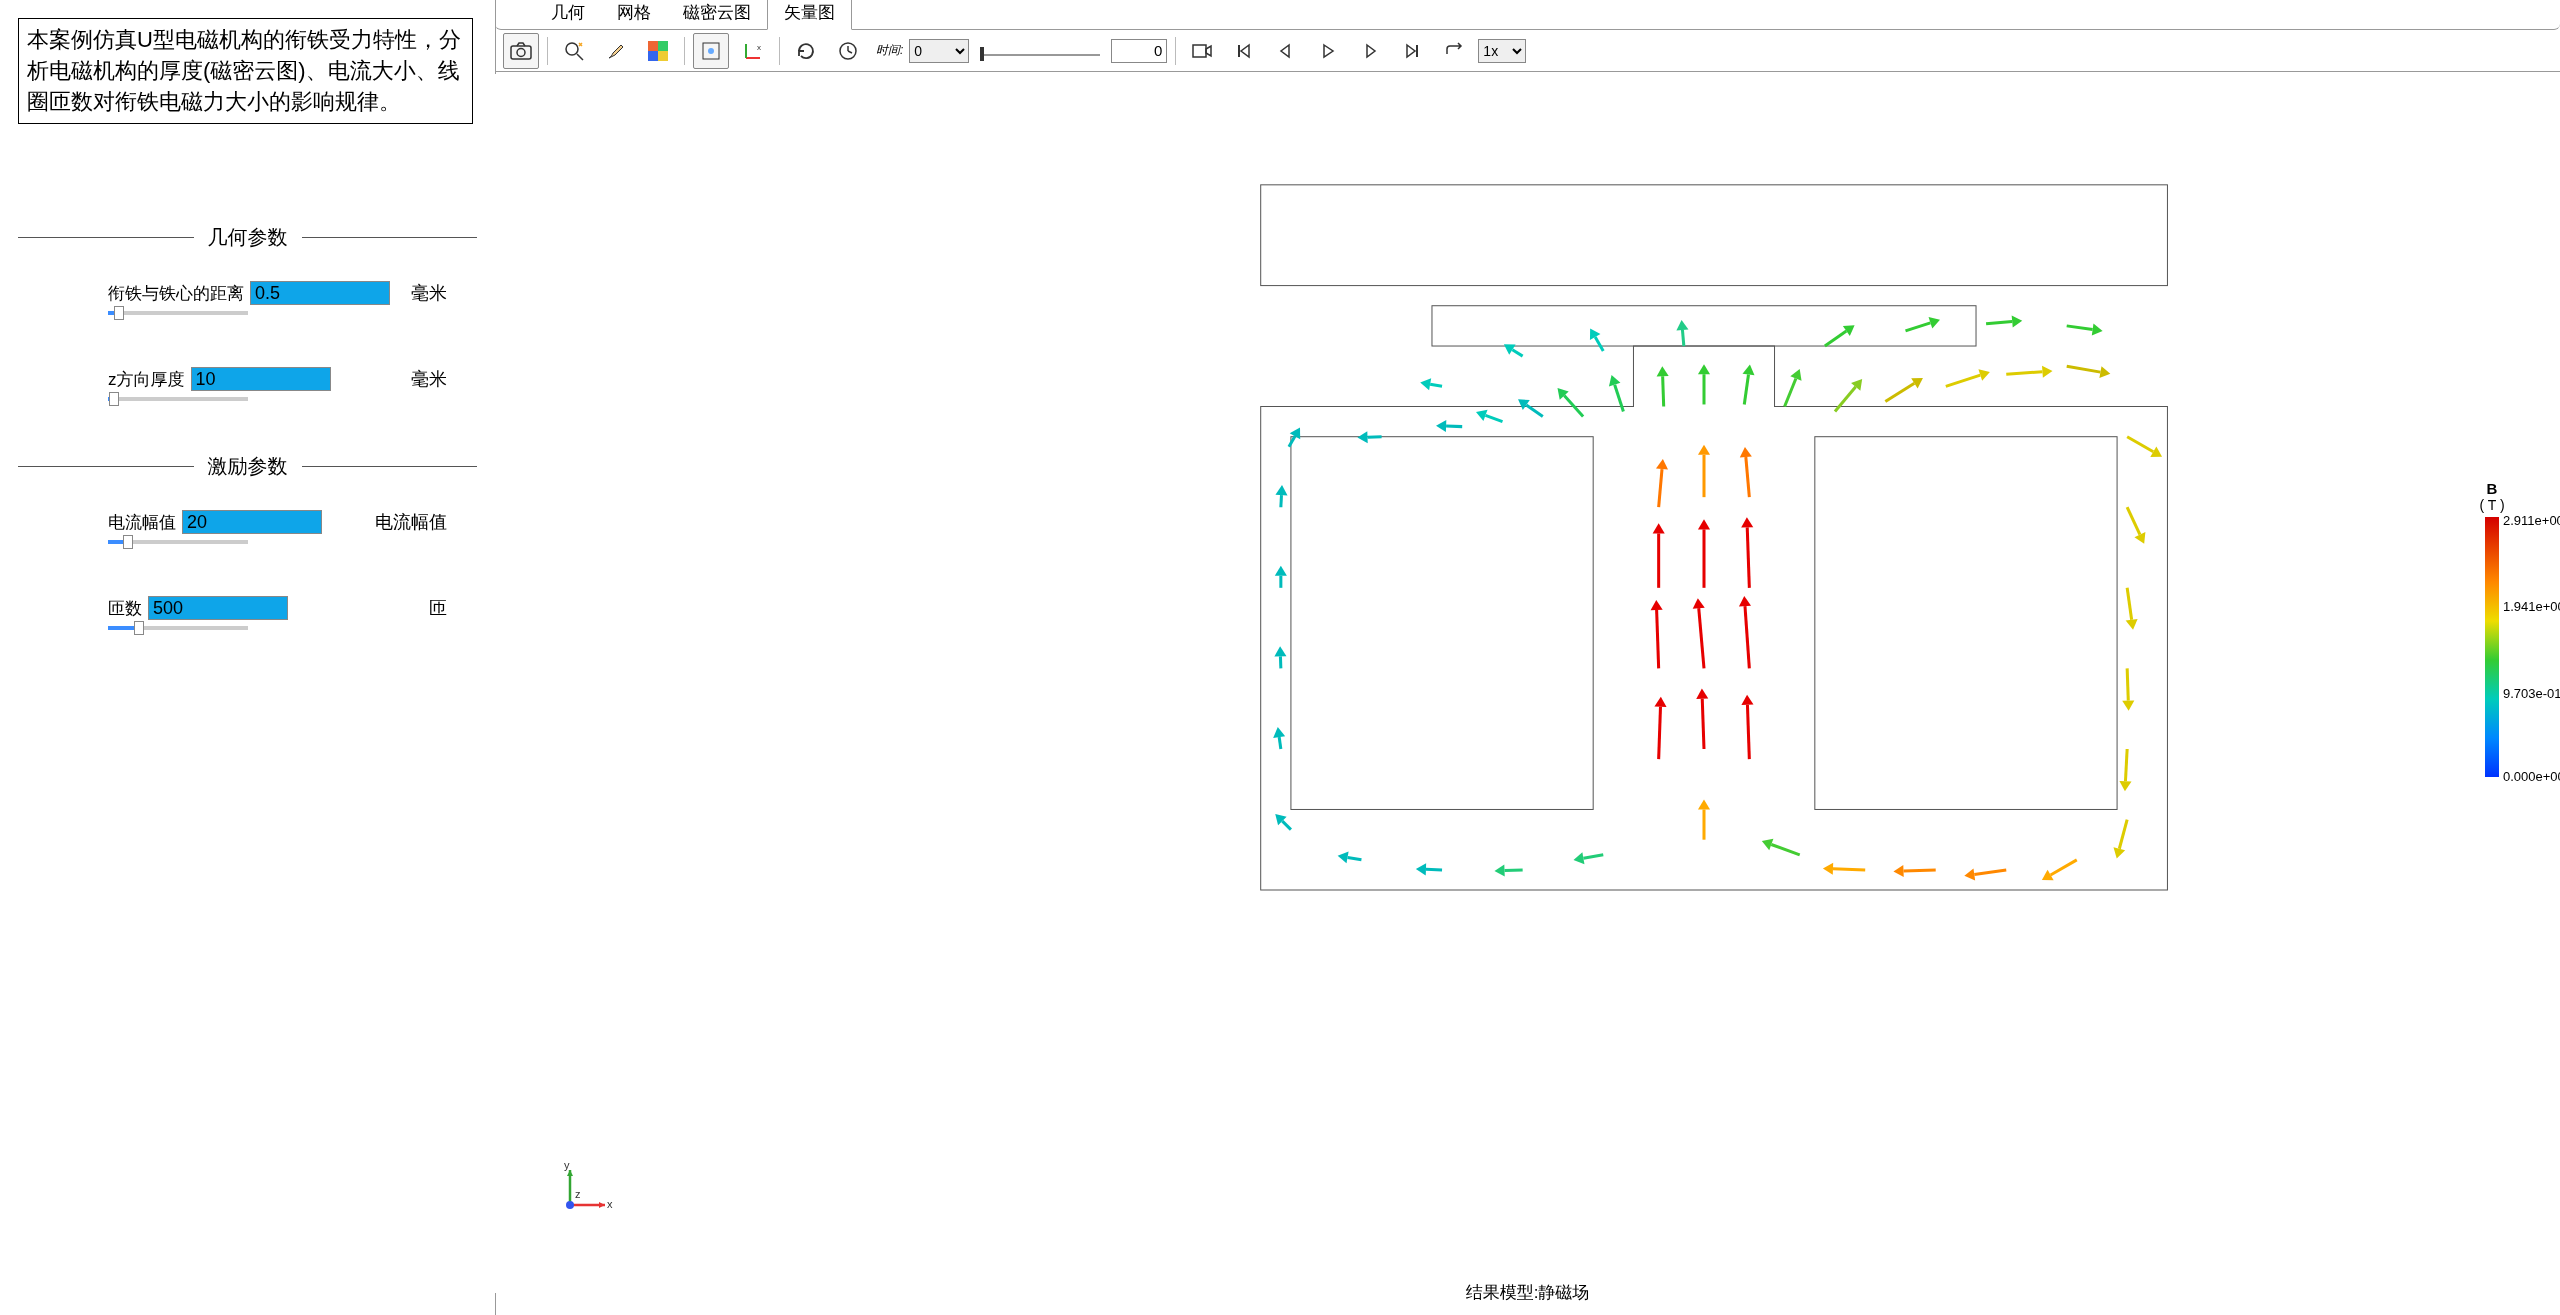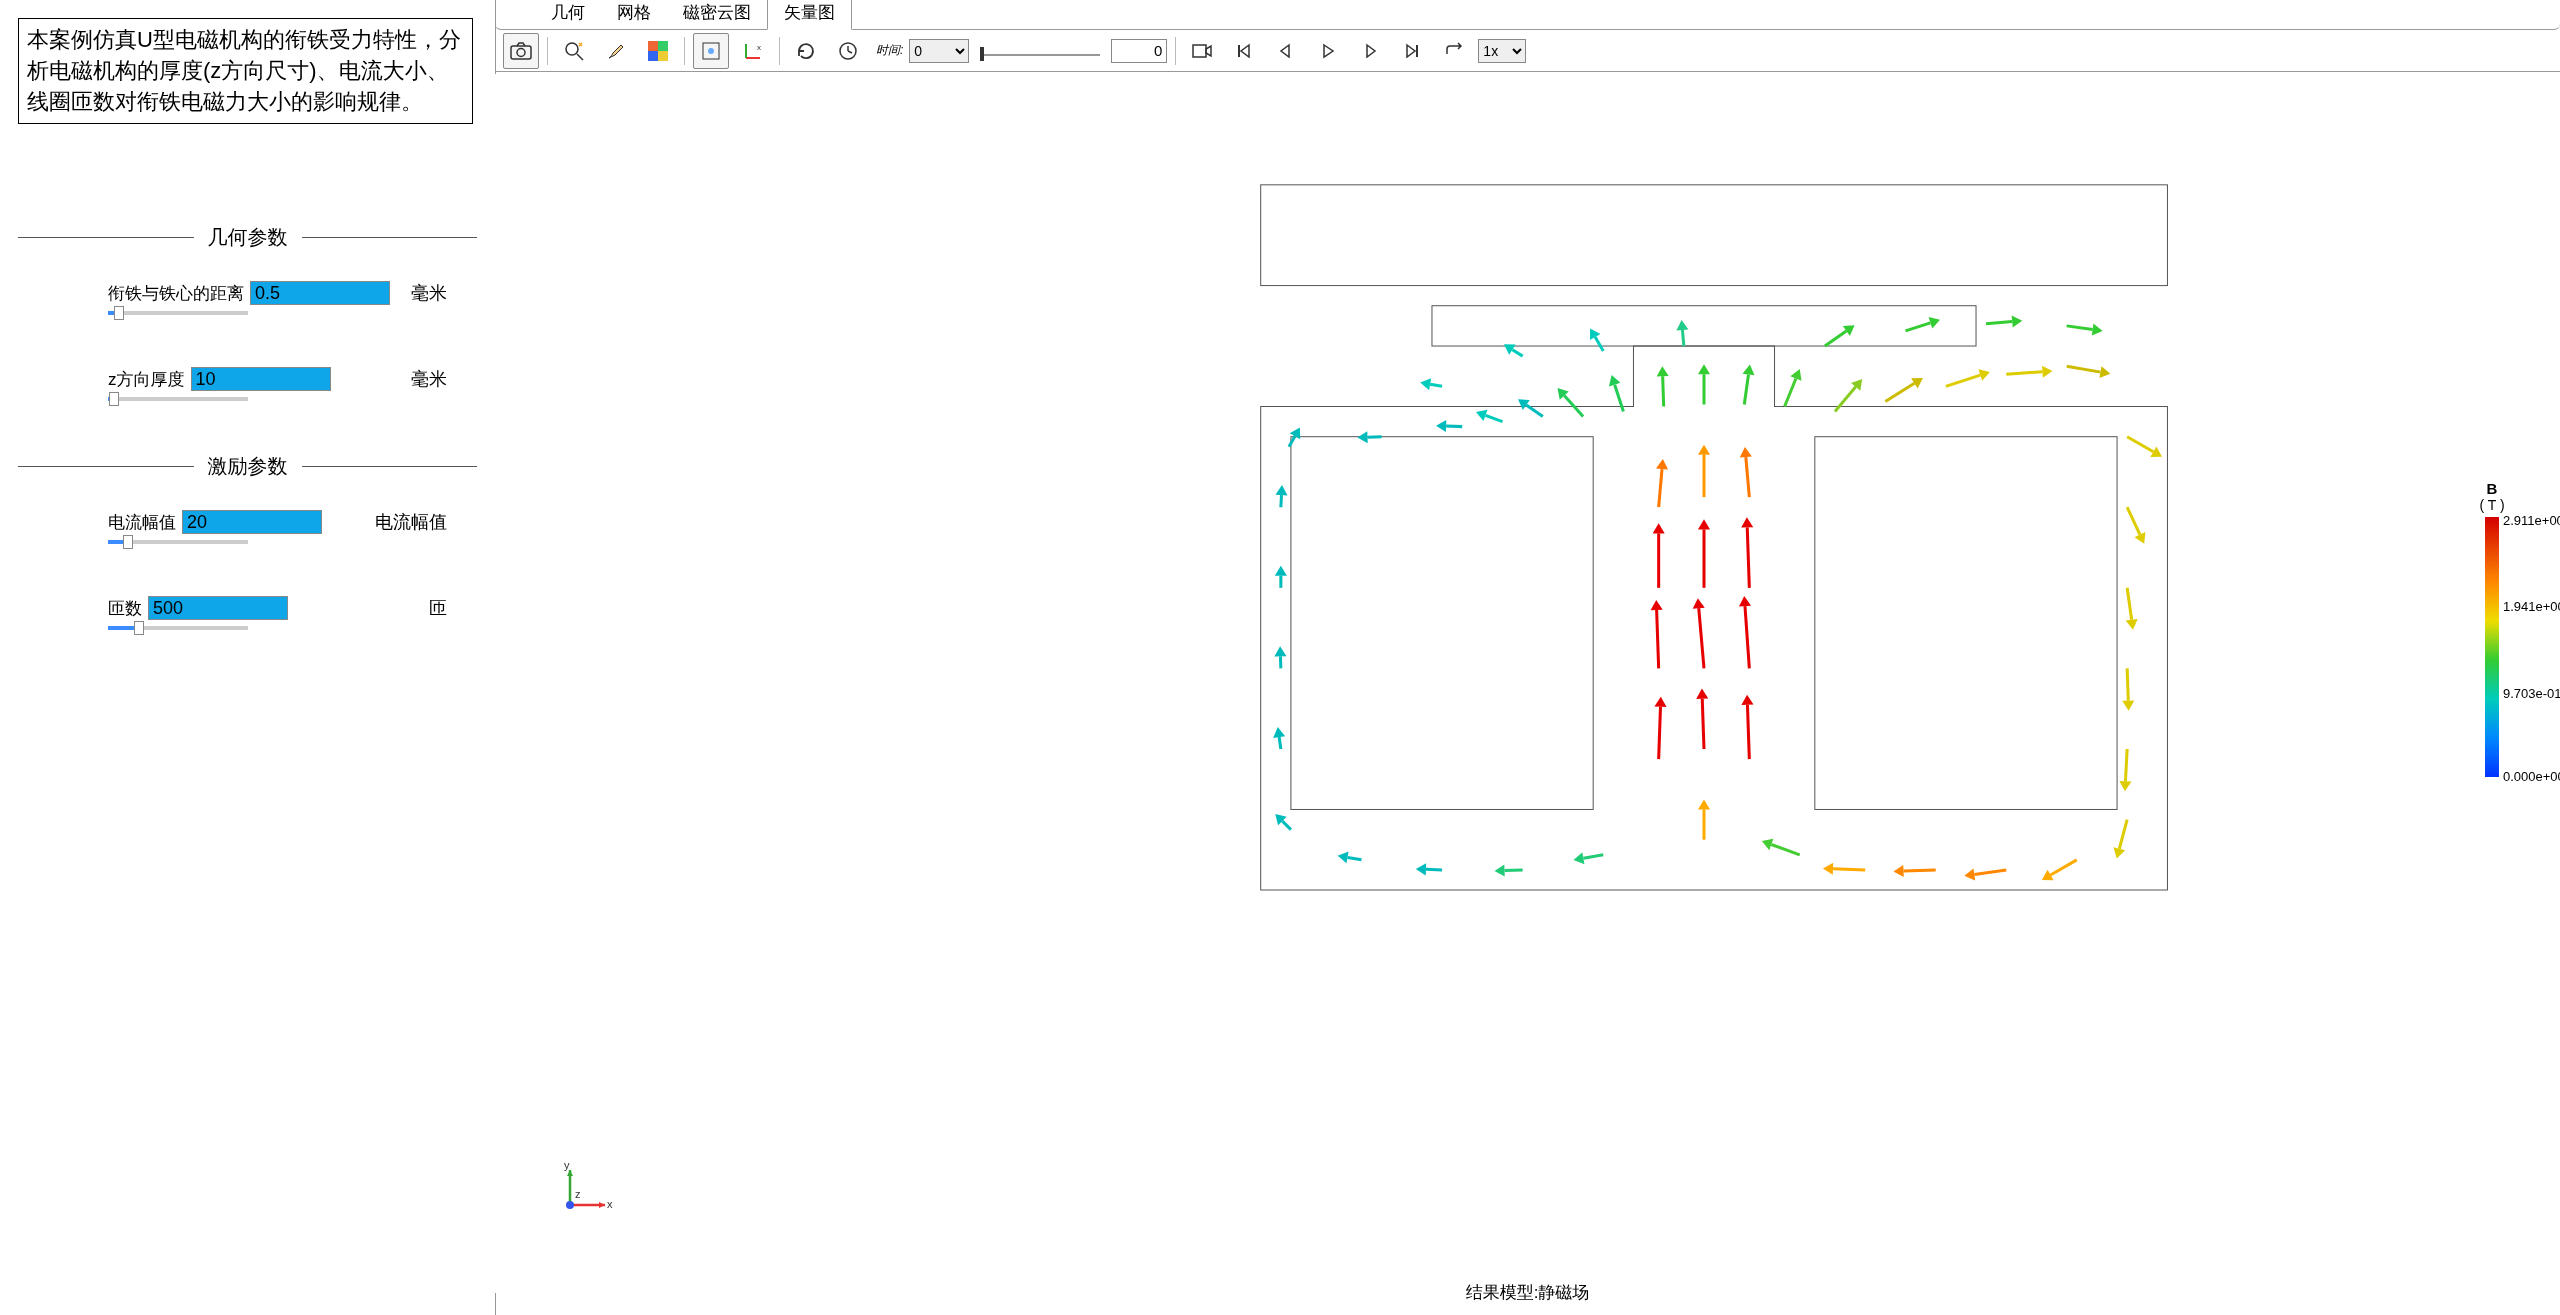--- a/index.html
+++ b/index.html
@@ -46,21 +46,21 @@
 .legend-bar { width: 14px; height: 260px; margin: 0 auto; background: linear-gradient(to bottom, #d40000 0%, #ff8800 25%, #eedd00 40%, #33cc33 55%, #00ccbb 70%, #0088ff 85%, #0033ff 100%); position: relative; }
 .legend-tick { position: absolute; left: 18px; font-size: 13px; white-space: nowrap; }
 
 svg.geom { position: absolute; inset: 0; }
 .wire { stroke: #555; stroke-width: 1; fill: none; }
 </style>
 </head>
 <body>
 
 <div class="left-panel">
-  <div class="desc-box">本案例仿真U型电磁机构的衔铁受力特性，分析电磁机构的厚度(z方向尺寸)、电流大小、线圈匝数对衔铁电磁力大小的影响规律。</div>
+  <div class="desc-box">本案例仿真U型电磁机构的衔铁受力特性，分析电磁机构的厚度(磁密云图)、电流大小、线圈匝数对衔铁电磁力大小的影响规律。</div>
 
   <div class="section-header">
     <div class="line"></div>
       <div class="title">几何参数</div>
       <div class="line"></div>
   </div>
 
   <div class="param-row">
     <span class="param-label">衔铁与铁心的距离</span>
     <input class="param-input" value="0.5" style="">

